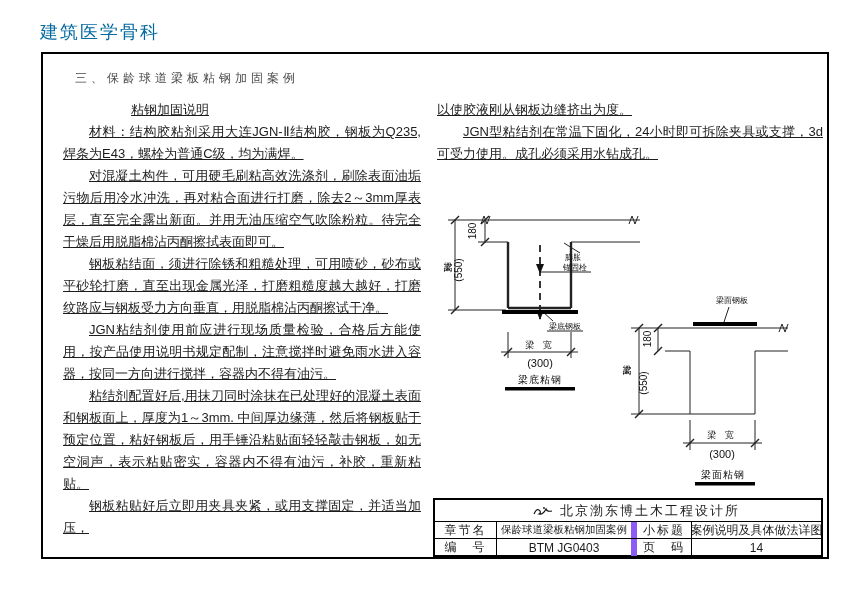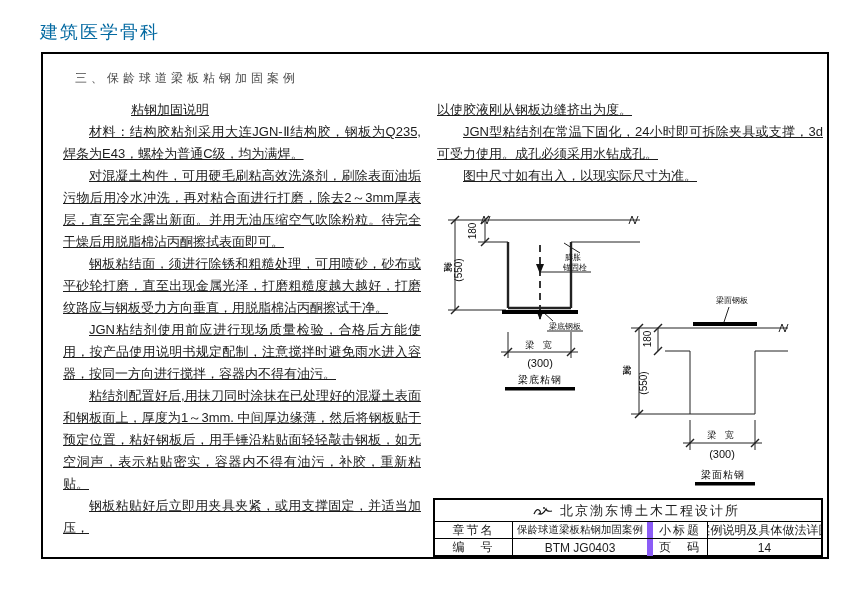--- a/index.html
+++ b/index.html
@@ -25,21 +25,21 @@
   .title-block{position:absolute;left:433px;top:498px;width:390px;height:59px;
                border:2px solid #000;box-sizing:border-box;font-size:12px;}
   .tb-row{display:flex;box-sizing:border-box;}
   .tb-company{height:21px;border-bottom:1px solid #000;display:flex;align-items:center;
               justify-content:center;font-size:13px;letter-spacing:2px;padding-left:16px;}
   .tb-company .logo{margin-right:6px;display:inline-flex;}
   .tb-r{height:17px;align-items:stretch;}
   .tb-r2{border-bottom:1px solid #000;}
   .tb-cell{display:flex;align-items:center;justify-content:center;box-sizing:border-box;
            white-space:nowrap;overflow:hidden;}
-  .tb-c1{width:78px;border-right:1px solid #000;letter-spacing:2px;}
+  .tb-c1{width:62px;border-right:1px solid #000;letter-spacing:2px;}
   .tb-c2{width:140px;border-right:6px solid #8b5cf6;}
   .tb-c3{width:55px;border-right:1px solid #000;letter-spacing:2px;}
   .tb-c4{flex:1;}
   .tb-small{font-size:10.5px;}
 </style>
 </head>
 <body>
 
 <div class="doc-header">建筑医学骨科</div>
 
@@ -53,21 +53,20 @@
   <p>对混凝土构件，可用硬毛刷粘高效洗涤剂，刷除表面油垢污物后用冷水冲洗，再对粘合面进行打磨，除去2～3mm厚表层，直至完全露出新面。并用无油压缩空气吹除粉粒。待完全干燥后用脱脂棉沾丙酮擦拭表面即可。</p>
   <p>钢板粘结面，须进行除锈和粗糙处理，可用喷砂，砂布或平砂轮打磨，直至出现金属光泽，打磨粗糙度越大越好，打磨纹路应与钢板受力方向垂直，用脱脂棉沾丙酮擦试干净。</p>
   <p>JGN粘结剂使用前应进行现场质量检验，合格后方能使用，按产品使用说明书规定配制，注意搅拌时避免雨水进入容器，按同一方向进行搅拌，容器内不得有油污。</p>
   <p>粘结剂配置好后,用抹刀同时涂抹在已处理好的混凝土表面和钢板面上，厚度为1～3mm. 中间厚边缘薄，然后将钢板贴于预定位置，粘好钢板后，用手锤沿粘贴面轻轻敲击钢板，如无空洞声，表示粘贴密实，容器内不得有油污，补胶，重新粘贴。</p>
   <p>钢板粘贴好后立即用夹具夹紧，或用支撑固定，并适当加压，</p>
 </div>
 
 <div class="col col-right">
   <p class="no-indent">以使胶液刚从钢板边缝挤出为度。</p>
   <p>JGN型粘结剂在常温下固化，24小时即可拆除夹具或支撑，3d可受力使用。成孔必须采用水钻成孔。</p>
-  <p>图中尺寸如有出入，以现实际尺寸为准。</p>
 </div>
 
 <svg style="left:440px;top:200px;" width="212" height="200" viewBox="0 0 212 200">
   <g stroke="#222" stroke-width="1" fill="none">
 
     <line x1="8" y1="20" x2="200" y2="20"></line>
     <path d="M41 24 l3 -8 l3 8 l3 -8" stroke-width="1"></path>
     <path d="M189 24 l3 -8 l3 8 l3 -8" stroke-width="1"></path>
 
     <line x1="38" y1="42" x2="68" y2="42"></line>

